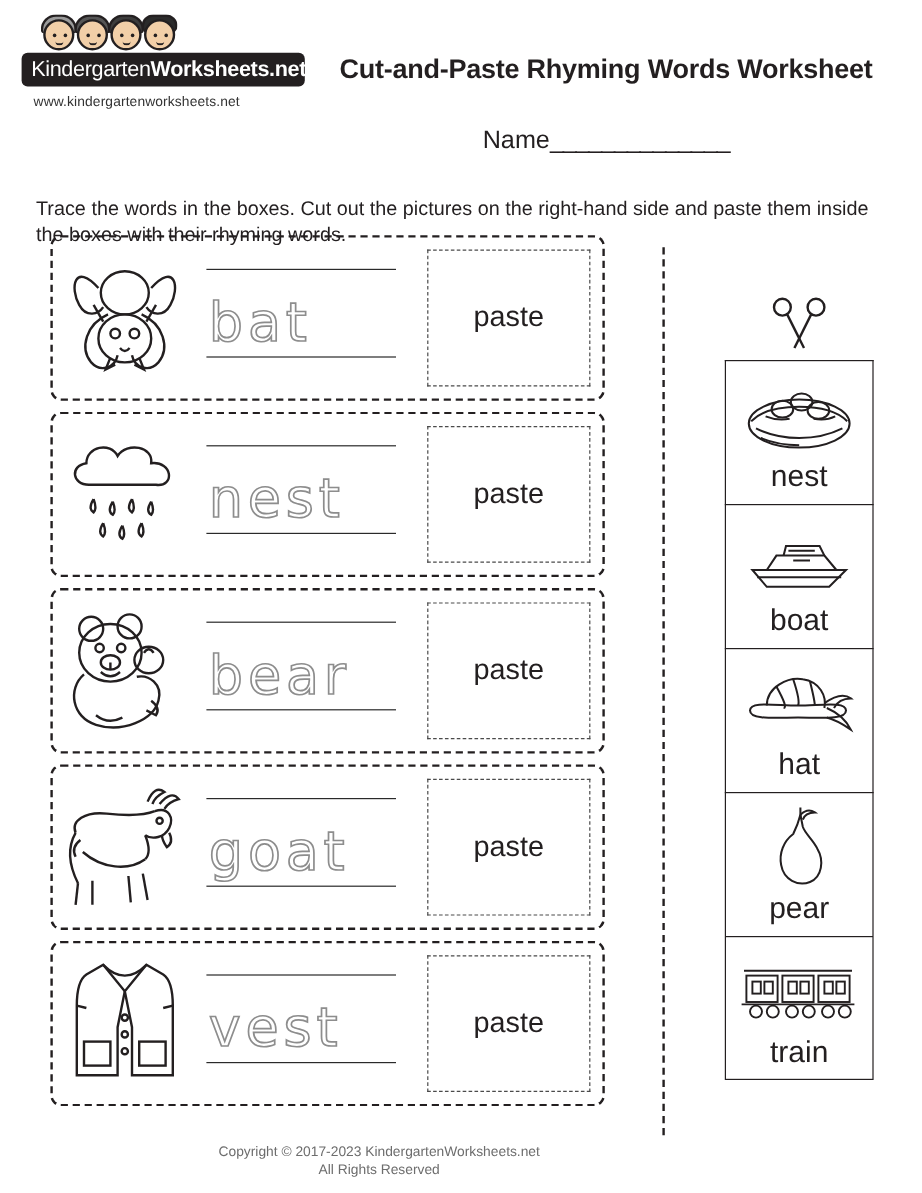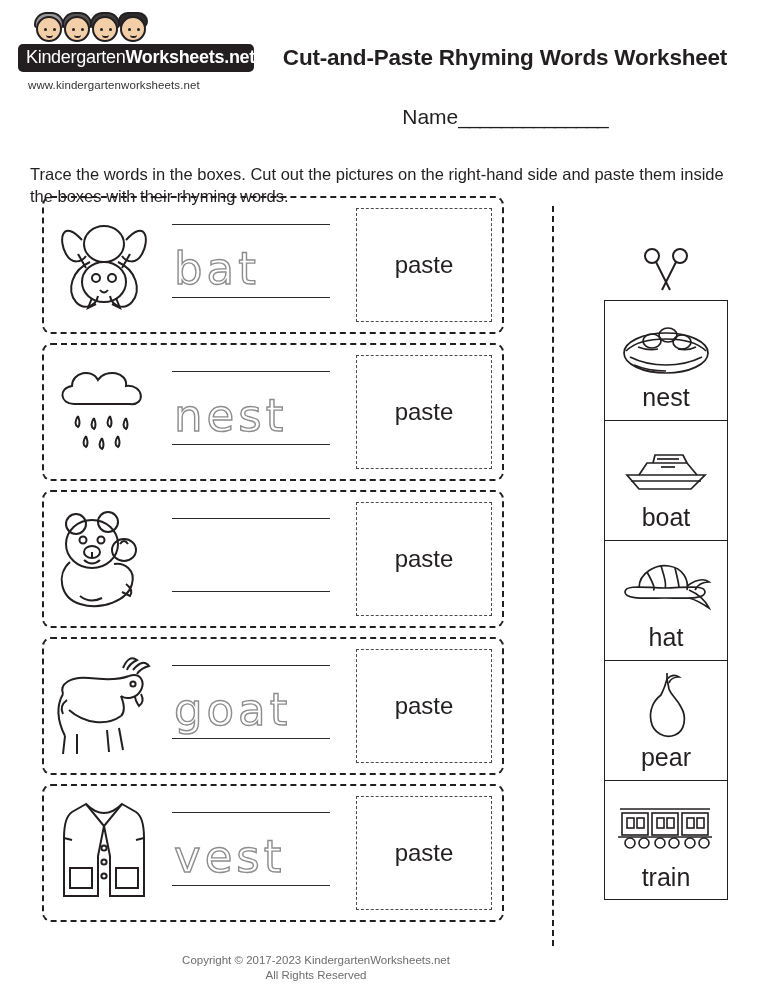--- a/index.html
+++ b/index.html
@@ -393,20 +393,21 @@
               <path d="M70 44 q4 -6 8 0"></path>
               <path d="M30 96 q10 8 22 2"></path>
               <path d="M76 84 q8 6 4 12 l-8 -4"></path>
             </g>
           </svg>
         </span>
       </div>
       <div class="trace-cell">
         <div class="trace-top-line"></div>
         <div class="trace-mid-line"></div>
+        <div class="trace-word">bear</div>
       </div>
       <div class="paste-cell">paste</div>
     </div>
 
     <div class="row">
       <div class="pic-cell">
         <span>
           <svg width="110" height="112" viewBox="0 0 110 112">
             <g fill="none" stroke="#231f20" stroke-width="2">
               <path d="M14 44 C10 34 22 26 40 28 C58 30 70 30 80 26"></path>

